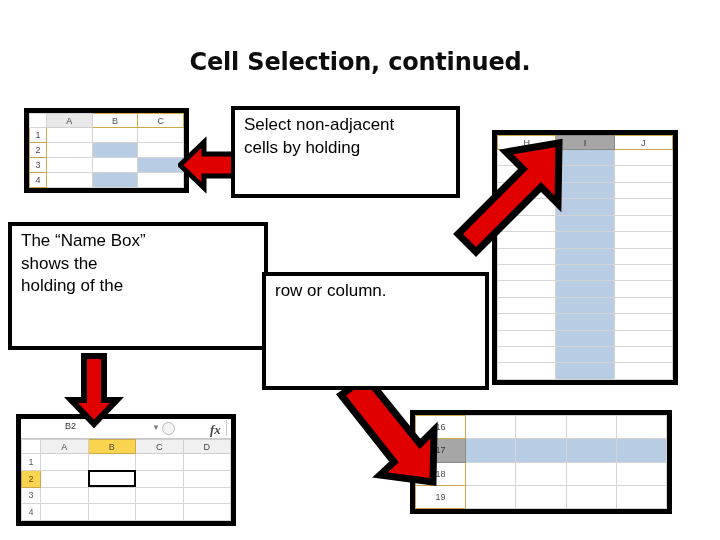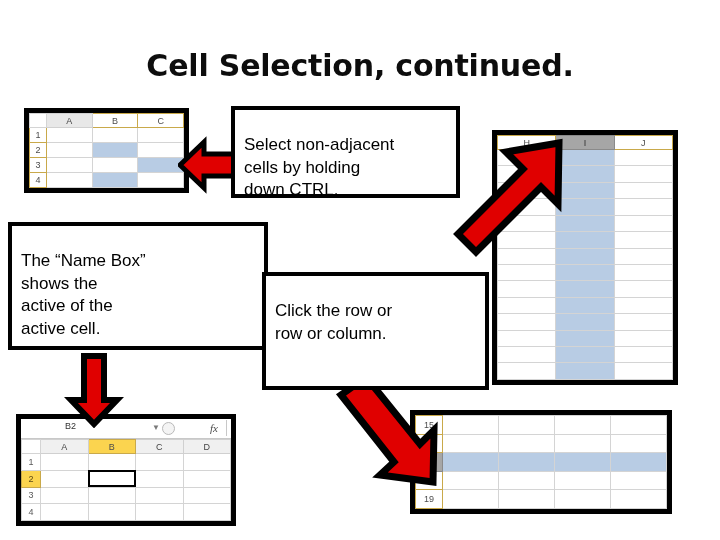--- a/index.html
+++ b/index.html
@@ -15,37 +15,37 @@
     font-family: "Liberation Sans", sans-serif;
   }
 
   
   .slide-title {
     position: absolute;
     left: 0;
     top: 48px;
     width: 720px;
     text-align: center;
-    font-size: 30px;
+    font-size: 24px;
     font-weight: bold;
     color: #0d0d0d;
     letter-spacing: -0.2px;
     font-family: "DejaVu Sans", sans-serif;
   }
 
   
   .callout {
     position: absolute;
     background: #ffffff;
     border: 4px solid #000000;
     box-sizing: border-box;
     font-size: 17px;
     line-height: 1.33;
     color: #000000;
-    padding: 24px 8px 6px 9px;
+    padding: 4px 8px 6px 9px;
     font-family: "Liberation Sans", sans-serif;
     z-index: 6;
   }
   .callout span { display: block; white-space: nowrap; }
 
   #callout-ctrl   { left: 231px; top: 106px; width: 229px; height: 92px; }
   #callout-namebox{ left: 8px;   top: 222px; width: 260px; height: 128px; }
   #callout-header { left: 262px; top: 272px; width: 227px; height: 118px; }
 
   
@@ -85,22 +85,22 @@
     height: 19px; background: #ffffff; border-bottom: 1px solid #c8c8c8;
     display: flex; align-items: center; position: relative;
   }
   .name-box-value {
     position: absolute; left: 44px; top: 2px; font-size: 9px; color: #333333;
     font-family: "Liberation Sans", sans-serif;
   }
   .fb-caret { position: absolute; left: 131px; top: 4px; font-size: 8px; color: #7a7a7a; }
   .fb-circle { position: absolute; left: 141px; top: 3px; width: 11px; height: 11px;
                border: 1px solid #b9b9b9; border-radius: 50%; background: #f4f4f4; }
-  .fb-fx { position: absolute; left: 189px; top: 3px; font-size: 11px; font-style: italic;
-           color: #4b4b4b; font-family: "Liberation Serif", serif; }
+  .fb-fx { position: absolute; left: 189px; top: 3px; font-size: 13px; font-style: italic;
+           color: #4b4b4b; font-family: "Liberation Serif", serif; font-weight: bold; }
   .fb-divider { position: absolute; left: 205px; top: 1px; width: 1px; height: 16px; background: #c8c8c8; }
 
   
   #sheet-rows { left: 410px; top: 410px; width: 262px; height: 104px; }
 
   
   .arrow { position: absolute; z-index: 5; }
   #arrow-left     { left: 178px; top: 136px; width: 62px; height: 58px; }
   #arrow-diag-up  { left: 440px; top: 132px; width: 130px; height: 130px; }
   #arrow-down     { left: 64px;  top: 352px; width: 60px; height: 76px; }
@@ -150,21 +150,20 @@
 
 <div class="arrow" id="arrow-left">
   <svg viewBox="0 0 62 58" width="62" height="58">
     <polygon points="2,29 26,6 26,18 60,18 60,40 26,40 26,52" fill="#E00000" stroke="#000000" stroke-width="5" stroke-linejoin="miter"></polygon>
   </svg>
 </div>
 
 <div class="callout" id="callout-ctrl">
   <span>Select non-adjacent</span>
   <span>cells by holding</span>
-  <span>down CTRL.</span>
 </div>
 
 <div class="sheet" id="sheet-column">
   <table class="grid">
     <tbody>
         <tr>
       <td class="colhead">H</td>
       <td class="colhead sel">I</td>
       <td class="colhead">J</td>
     </tr>
@@ -244,32 +243,30 @@
 
 <div class="arrow" id="arrow-diag-up">
   <svg viewBox="0 0 130 130" width="130" height="130">
     <polygon points="119,11 118,72 101,55 36,120 18,102 83,37 66,20" fill="#E00000" stroke="#000000" stroke-width="7" stroke-linejoin="miter"></polygon>
   </svg>
 </div>
 
 <div class="callout" id="callout-namebox">
   <span>The “Name Box”</span>
   <span>shows the</span>
-  <span>active of the</span>
-  <span>active cell.</span>
+  <span>holding of the</span>
 </div>
 
 <div class="arrow" id="arrow-down">
   <svg viewBox="0 0 60 76" width="60" height="76">
     <polygon points="20,4 40,4 40,48 53,48 30,72 7,48 20,48" fill="#E00000" stroke="#000000" stroke-width="6" stroke-linejoin="miter"></polygon>
   </svg>
 </div>
 
 <div class="callout" id="callout-header">
-  <span>Click the row or</span>
   <span>row or column.</span>
 </div>
 
 <div class="arrow" id="arrow-diag-down">
   <svg viewBox="0 0 106 108" width="106" height="108">
     <polygon points="14,12 32,-1 86,66 100,52 99,104 46,97 60,84 7,17" fill="#E00000" stroke="#000000" stroke-width="7" stroke-linejoin="miter"></polygon>
   </svg>
 </div>
 
 <div class="sheet" id="sheet-namebox">
@@ -317,27 +314,20 @@
       <td></td>
           <td></td>
     </tr>
   </tbody>
     </table>
 </div>
 
 <div class="sheet" id="sheet-rows">
   <table class="grid">
     <tbody>
-        <tr>
-      <td class="rowhead" style="width:26px">15</td>
-      <td></td>
-          <td></td>
-      <td></td>
-          <td></td>
-    </tr>
     <tr>
       <td class="rowhead">16</td>
       <td></td>
           <td></td>
       <td></td>
           <td></td>
     </tr>
     <tr>
       <td class="rowhead sel">17</td>
       <td class="cellsel"></td>

